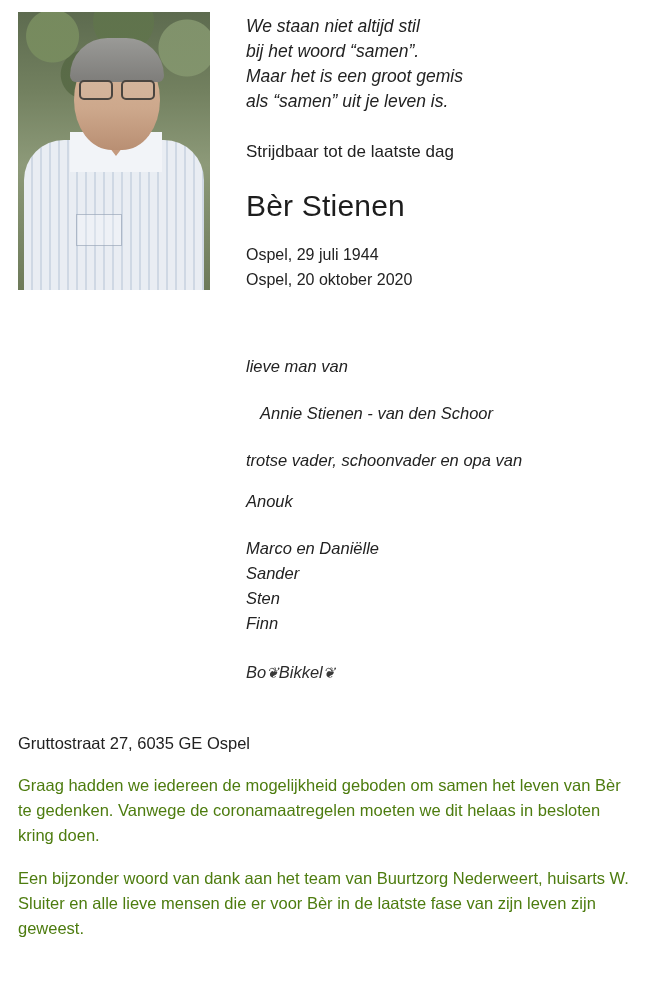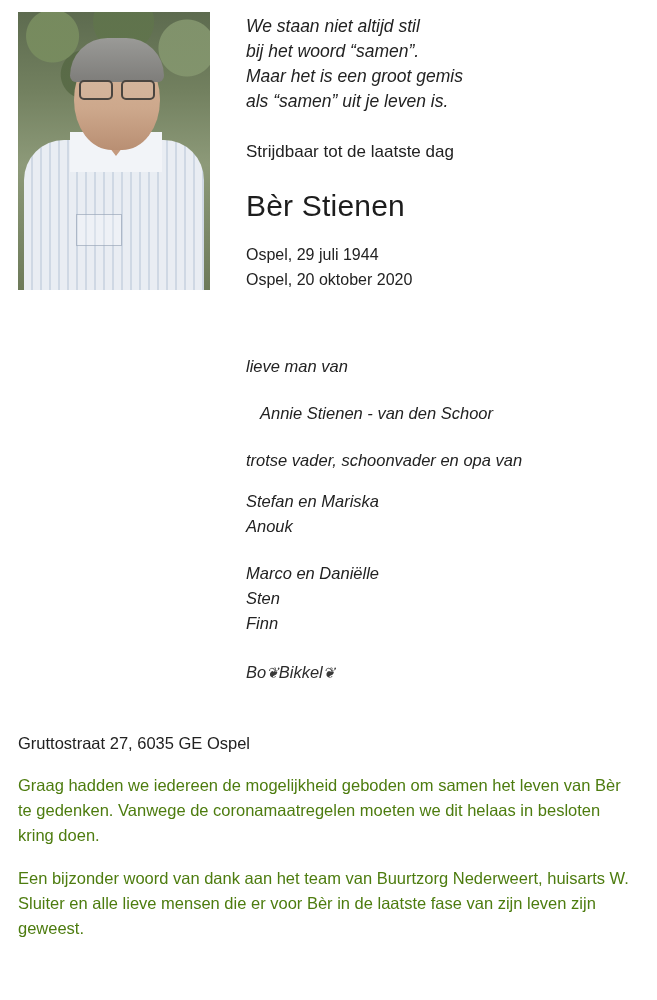--- a/index.html
+++ b/index.html
@@ -271,26 +271,26 @@
     </div>
   </div>
 
   <div class="family">
     <div class="line fam-gap-lg">lieve man van</div>
     <div class="line fam-gap-md indent">Annie Stienen - van den Schoor</div>
 
     <div class="line fam-gap-md">trotse vader, schoonvader en opa van</div>
 
     <div class="fam-gap-sm">
-      <div class="line">Stefan en Mariska</div>
       <div class="line">Anouk</div>
     </div>
 
     <div class="fam-gap-md">
       <div class="line">Marco en Daniëlle</div>
+      <div class="line">Sander</div>
       <div class="line">Sten</div>
       <div class="line">Finn</div>
     </div>
 
     <div class="pets">
       <span>Bo</span>
       <span class="paw">❦</span>
       <span>Bikkel</span>
       <span class="paw">❦</span>
     </div>

